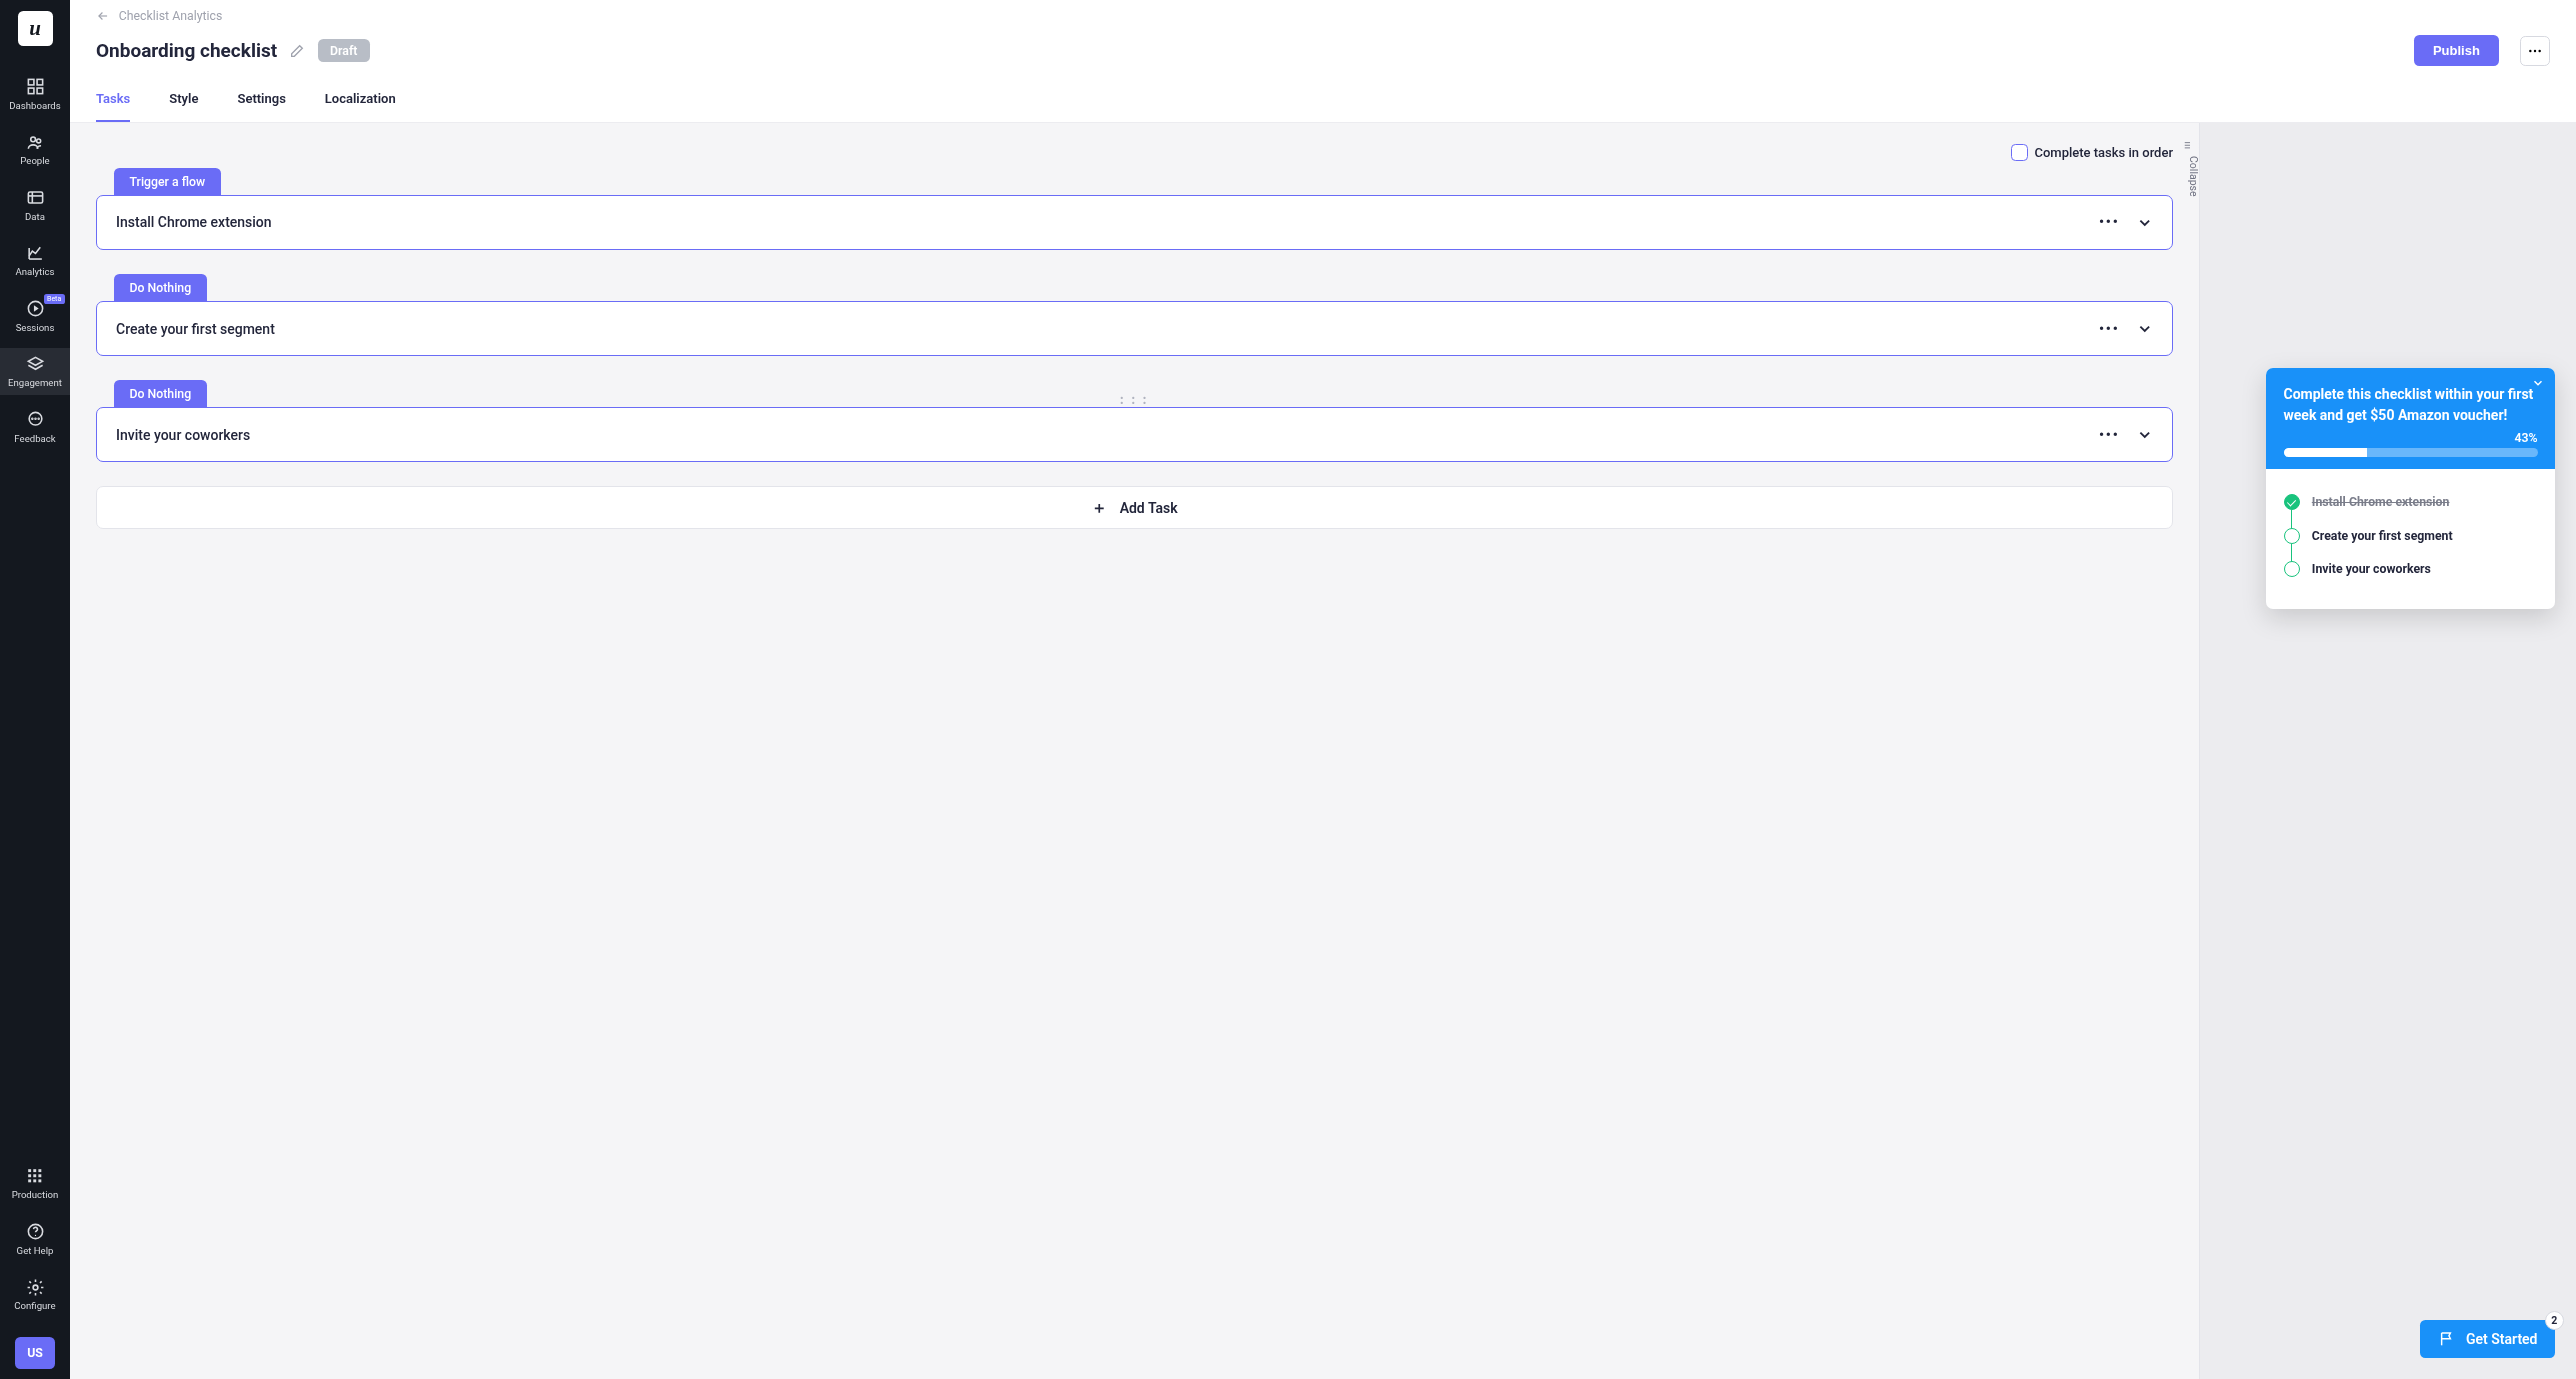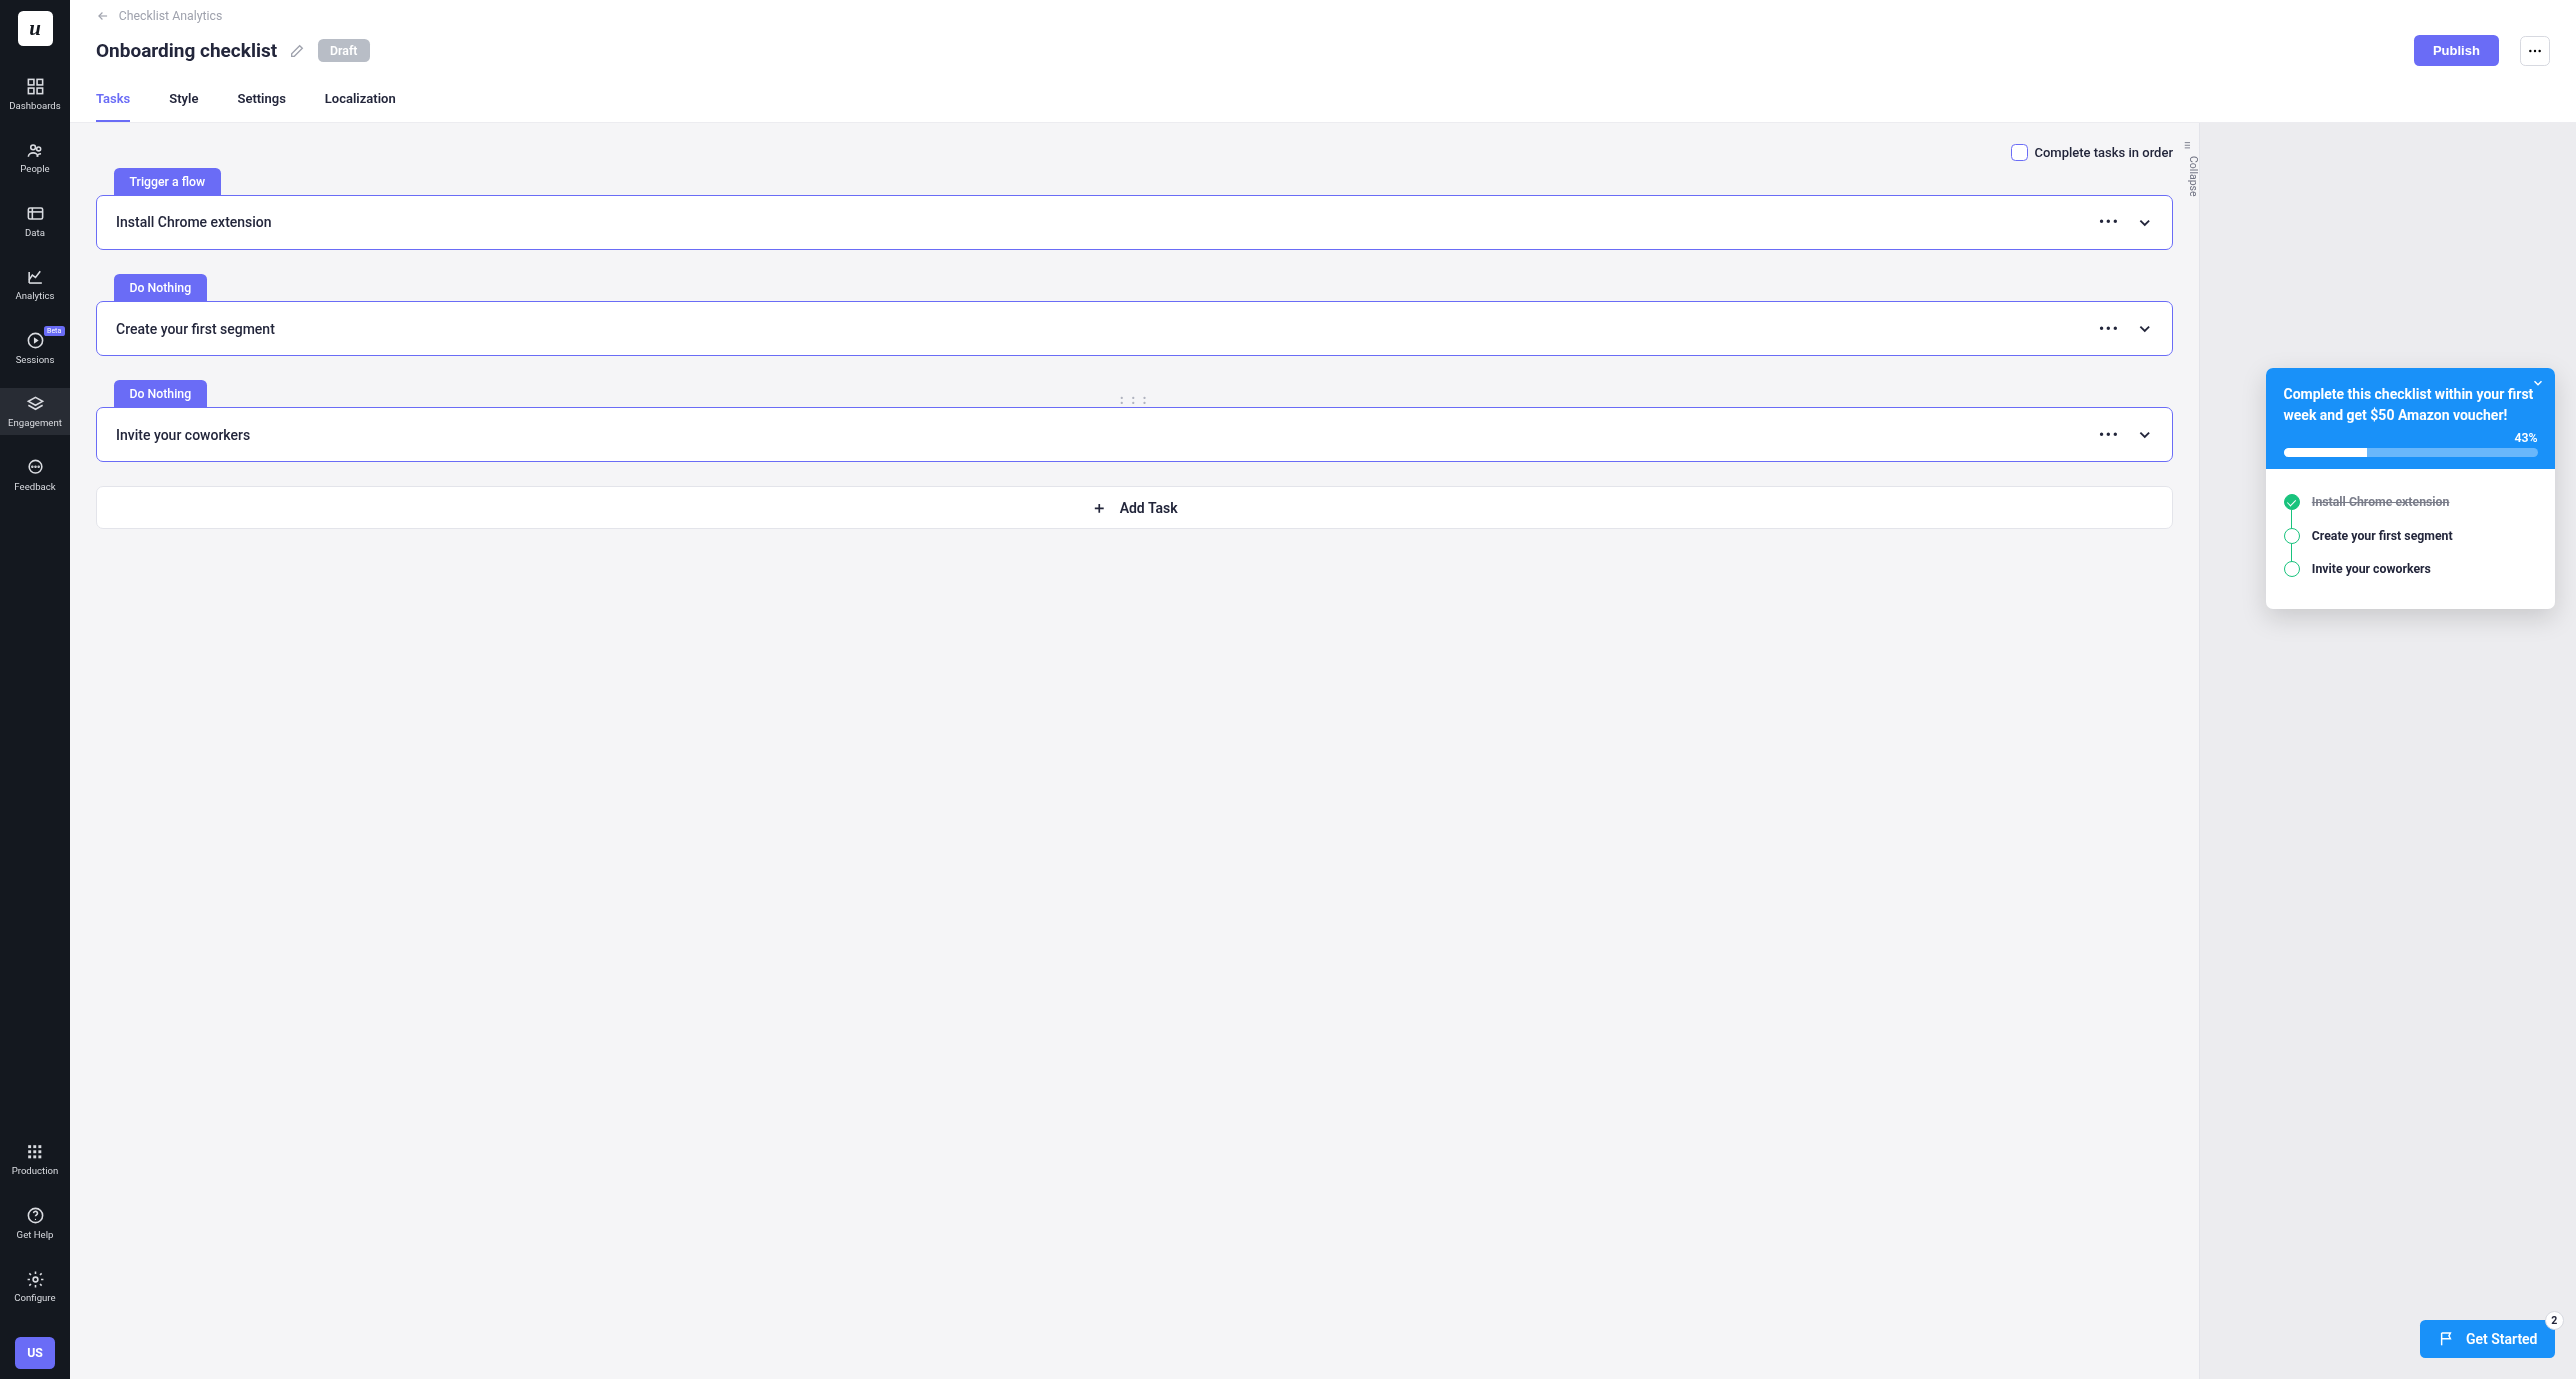--- a/index.html
+++ b/index.html
@@ -2,21 +2,21 @@
 <html style="font-size:14px"><head>
 <meta charset="utf-8">
 <style>
   * { box-sizing: border-box; margin: 0; padding: 0; }
   html, body { height: 100%; width: 100%; font-family: -apple-system, BlinkMacSystemFont, "Segoe UI", Roboto, Helvetica, Arial, sans-serif; }
   body { display: flex; background: #f5f5f7; color: #1a1a1a; overflow: hidden; }
 
   
   .sidebar { width: 70px; background: #14181f; display: flex; flex-direction: column; align-items: center; padding-top: 10.5px; padding-bottom: 10.5px; }
   .logo-box { width: 35px; height: 35px; background: #fff; border-radius: 5.3px; display: flex; align-items: center; justify-content: center; font-family: Georgia, 'Times New Roman', serif; font-style: italic; font-weight: 700; font-size: 21px; color: #14181f; margin-bottom: 24.5px; }
-  .nav { display: flex; flex-direction: column; align-items: center; gap: 16px; width: 100%; }
+  .nav { display: flex; flex-direction: column; align-items: center; gap: 8px; width: 100%; }
   .nav-item { width: 100%; display: flex; flex-direction: column; align-items: center; justify-content: center; gap: 3.5px; padding: 7px 0; color: #d9dbe0; font-size: 9.6px; cursor: pointer; position: relative; }
   .nav-item.active { background: #282c34; }
   .nav-item .icon { width: 19px; height: 19px; display: flex; align-items: center; justify-content: center; }
   .nav-spacer { flex: 1; }
   .beta-badge { position: absolute; top: 1.8px; right: 5.3px; background: #6a6cf6; color: #fff; font-size: 7px; padding: 0.9px 3.5px; border-radius: 2.6px; }
   .user-badge { width: 40px; height: 32px; background: #6a6cf6; color: #fff; font-weight: 700; font-size: 12.3px; border-radius: 5.3px; display: flex; align-items: center; justify-content: center; margin-top: 10.5px; }
 
   
   .main { flex: 1; display: flex; flex-direction: column; min-width: 0; }
 

